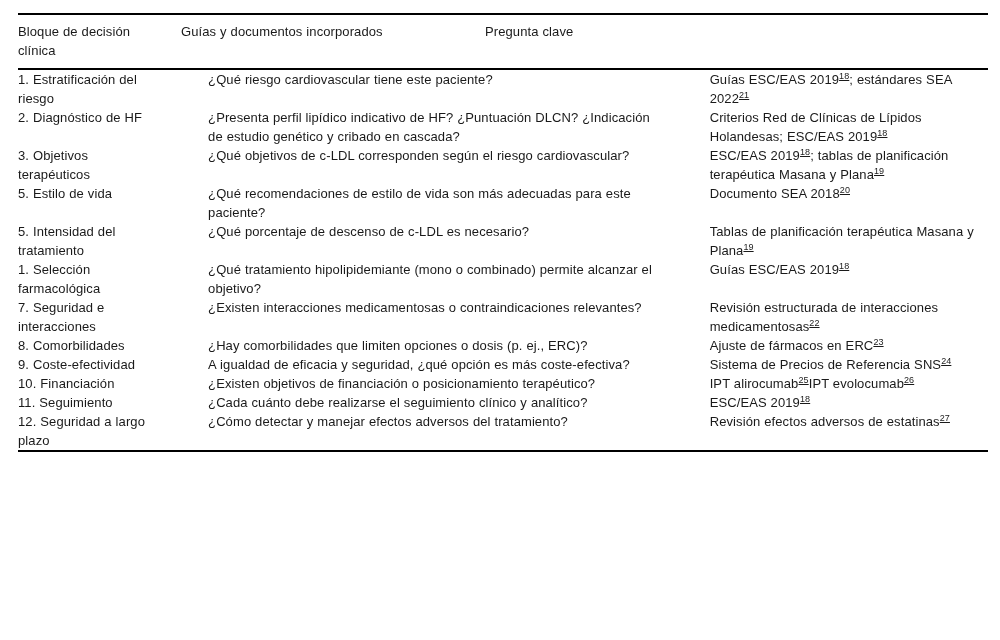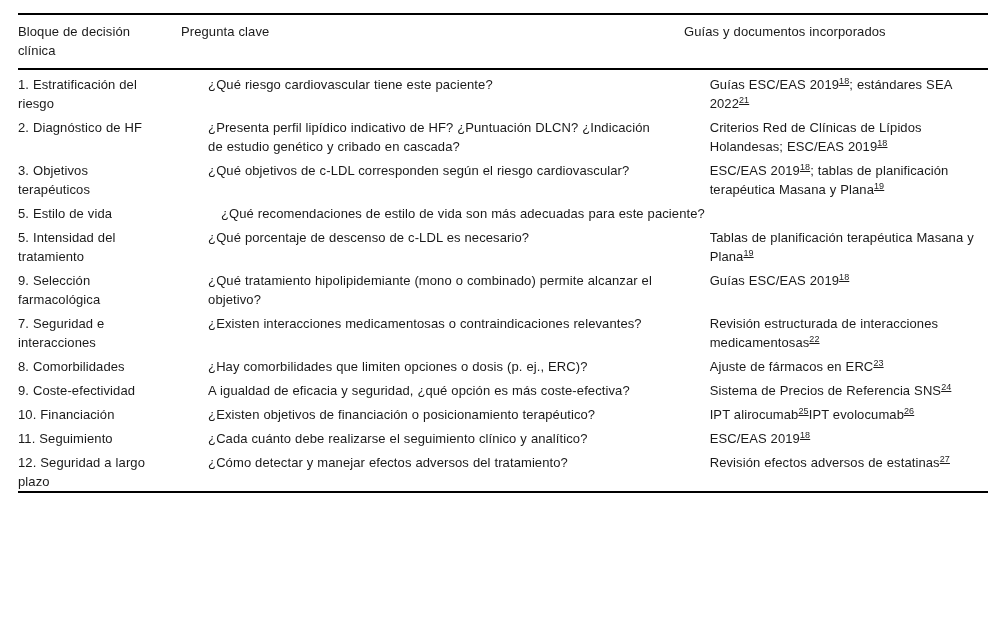--- a/index.html
+++ b/index.html
@@ -29,56 +29,57 @@
   .rule-top    { height: 2px; }
   .rule-header { height: 2px; }
   .rule-bottom { height: 2px; }
 
   .thead, .tbody { width: 100%; }
 
   .row {
     display: flex;
     width: 100%;
     align-items: flex-start;
+    justify-content: space-between;
   }
 
   .cell {
     font-size: 13px;
     line-height: 19px;
     letter-spacing: 0.1px;
     word-spacing: 0.2px;
     box-sizing: border-box;
   }
 
   .col-block { width: 163px; padding-right: 10px; }
   .col-q     { width: 503px; padding-right: 12px; }
   .col-docs  { width: 304px; }
 
   .thead .row { padding-top: 7px; padding-bottom: 8px; }
-  .tbody .row { padding-top: 5px; padding-bottom: 0px; gap: 40px; }
+  .tbody .row { padding-bottom: 0px; gap: 40px; }
 
   sup {
     font-size: 9px;
     line-height: 0;
     vertical-align: 5px;
     text-decoration: underline;
   }
 </style>
 </head>
 <body>
 
 <div id="table-wrap">
 
   <div class="rule rule-top"></div>
 
   <div class="thead">
     <div class="row">
       <div class="cell col-block">Bloque de decisión clínica</div>
+      <div class="cell col-docs">Guías y documentos incorporados</div>
       <div class="cell col-q">Pregunta clave</div>
-      <div class="cell col-docs">Guías y documentos incorporados</div>
     </div>
   </div>
 
   <div class="rule rule-header"></div>
 
   <div class="tbody" id="tbody">
       <div class="row">
         <div class="cell col-block">1. Estratificación del riesgo</div>
         <div class="cell col-q">¿Qué riesgo cardiovascular tiene este paciente?</div>
         <div class="cell col-docs">Guías ESC/EAS 2019<sup>18</sup>; estándares SEA 2022<sup>21</sup></div>
@@ -89,28 +90,29 @@
         <div class="cell col-docs">Criterios Red de Clínicas de Lípidos Holandesas; ESC/EAS 2019<sup>18</sup></div>
       </div>
       <div class="row">
         <div class="cell col-block">3. Objetivos terapéuticos</div>
         <div class="cell col-q">¿Qué objetivos de c-LDL corresponden según el riesgo cardiovascular?</div>
         <div class="cell col-docs">ESC/EAS 2019<sup>18</sup>; tablas de planificación terapéutica Masana y Plana<sup>19</sup></div>
       </div>
       <div class="row">
         <div class="cell col-block">5. Estilo de vida</div>
         <div class="cell col-q">¿Qué recomendaciones de estilo de vida son más adecuadas para este paciente?</div>
+        <div class="cell col-docs">Documento SEA 2018<sup>20</sup></div>
       </div>
       <div class="row">
         <div class="cell col-block">5. Intensidad del tratamiento</div>
         <div class="cell col-q">¿Qué porcentaje de descenso de c-LDL es necesario?</div>
         <div class="cell col-docs">Tablas de planificación terapéutica Masana y Plana<sup>19</sup></div>
       </div>
       <div class="row">
-        <div class="cell col-block">9. Selección farmacológica</div>
+        <div class="cell col-block">1. Selección farmacológica</div>
         <div class="cell col-q">¿Qué tratamiento hipolipidemiante (mono o combinado) permite alcanzar el objetivo?</div>
         <div class="cell col-docs">Guías ESC/EAS 2019<sup>18</sup></div>
       </div>
       <div class="row">
         <div class="cell col-block">7. Seguridad e interacciones</div>
         <div class="cell col-q">¿Existen interacciones medicamentosas o contraindicaciones relevantes?</div>
         <div class="cell col-docs">Revisión estructurada de interacciones medicamentosas<sup>22</sup></div>
       </div>
       <div class="row">
         <div class="cell col-block">8. Comorbilidades</div>

